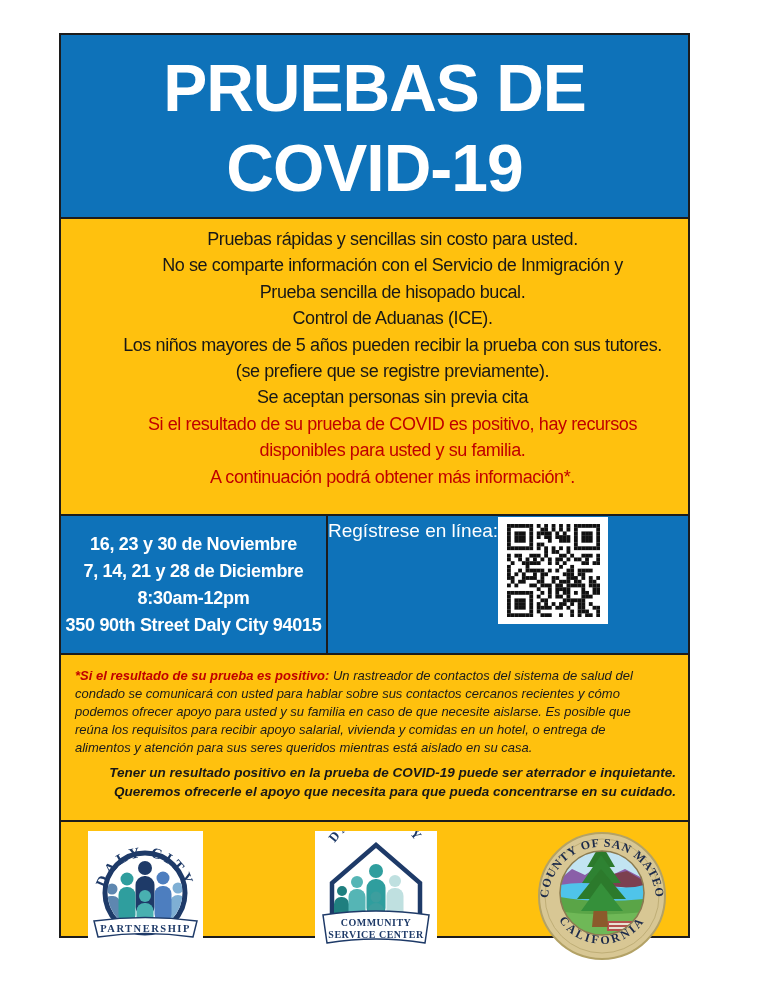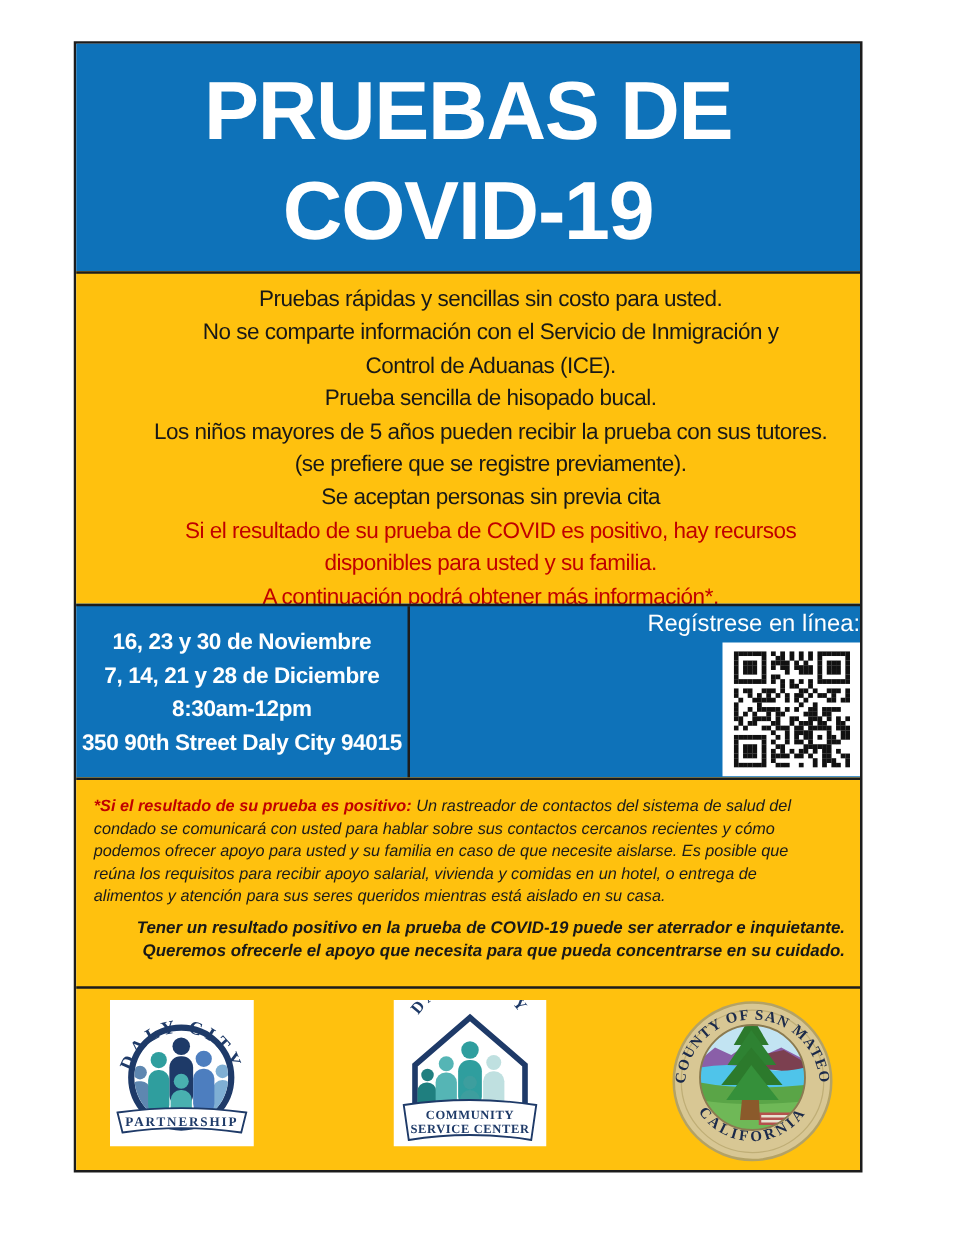--- a/index.html
+++ b/index.html
@@ -17,42 +17,42 @@
     height:182px;background:var(--blue,#0E72B9);
     display:flex;flex-direction:column;justify-content:center;align-items:center;
     padding-top:4px;box-sizing:border-box;
   }
   .title-line{
     color:#ffffff;font-weight:700;font-size:66px;line-height:80px;
     letter-spacing:-1px;white-space:nowrap;
   }
   
   .sec-info{
-    height:266px;background:var(--yellow,#FFC10E);
+    height:297px;background:var(--yellow,#FFC10E);
     border-top:2px solid var(--border-dark,#1c1c1c);box-sizing:border-box;
     padding-top:7px;text-align:center;padding-left:36px;
   }
   .info-line{
     font-size:18px;line-height:26.4px;color:#181818;white-space:nowrap;letter-spacing:-0.4px;
   }
   .info-line.red{color:var(--red,#C00000);}
   
   .sec-schedule{
     height:139px;background:var(--blue,#0E72B9);
     border-top:2px solid var(--border-dark,#1c1c1c);box-sizing:border-box;
     display:flex;
   }
   .schedule-cell{
     width:267px;box-sizing:border-box;border-right:2px solid var(--border-dark,#1c1c1c);
     display:flex;flex-direction:column;justify-content:center;text-align:center;
   }
   .schedule-line{
     color:#fff;font-weight:700;font-size:18px;line-height:27px;white-space:nowrap;letter-spacing:-0.3px;
   }
-  .register-cell{flex:1;display:flex;flex-direction:column;align-items:flex-end;}
+  .register-cell{flex:1;display:flex;flex-direction:row;align-items:flex-start;}
   .register-label{color:#fff;font-size:19px;line-height:26px;margin-top:2px;white-space:nowrap;}
   .qr-box{
     width:110px;height:107px;background:#fff;margin-top:1px;
     display:flex;align-items:center;justify-content:center;
   }
   
   .sec-bottom{
     flex:1;background:var(--yellow,#FFC10E);
     border-top:2px solid var(--border-dark,#1c1c1c);box-sizing:border-box;
     position:relative;padding:0 12px;
@@ -85,22 +85,22 @@
 <div class="flyer">
 
   <div class="sec-header">
     <div class="title-line">PRUEBAS DE</div>
     <div class="title-line">COVID-19</div>
   </div>
 
   <div class="sec-info">
     <div class="info-line">Pruebas rápidas y sencillas sin costo para usted.</div>
     <div class="info-line">No se comparte información con el Servicio de Inmigración y</div>
+    <div class="info-line">Prueba sencilla de hisopado bucal.</div>
     <div class="info-line">Control de Aduanas (ICE).</div>
-    <div class="info-line">Prueba sencilla de hisopado bucal.</div>
     <div class="info-line">Los niños mayores de 5 años pueden recibir la prueba con sus tutores.</div>
     <div class="info-line">(se prefiere que se registre previamente).</div>
     <div class="info-line">Se aceptan personas sin previa cita</div>
     <div class="info-line red">Si el resultado de su prueba de COVID es positivo, hay recursos</div>
     <div class="info-line red">disponibles para usted y su familia.</div>
     <div class="info-line red">A continuación podrá obtener más información*.</div>
   </div>
 
   <div class="sec-schedule">
     <div class="schedule-cell">

